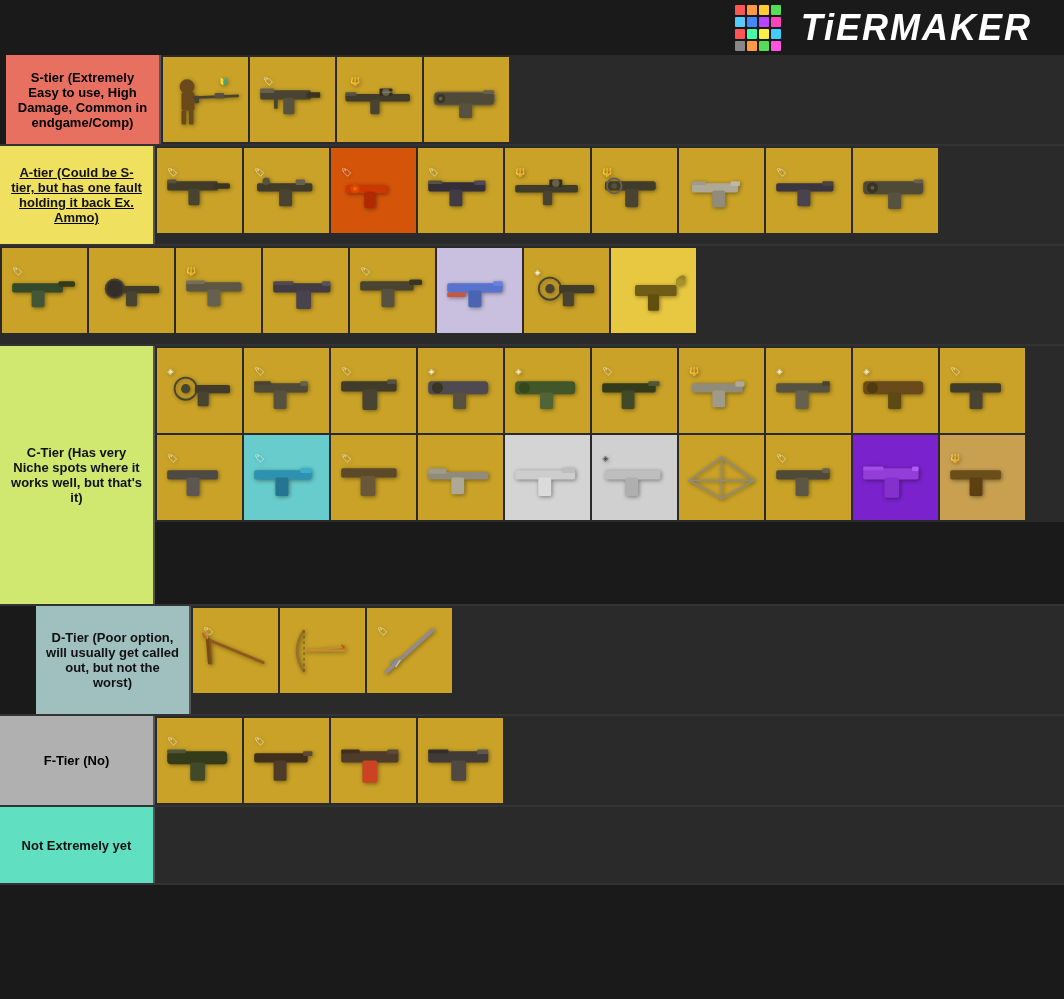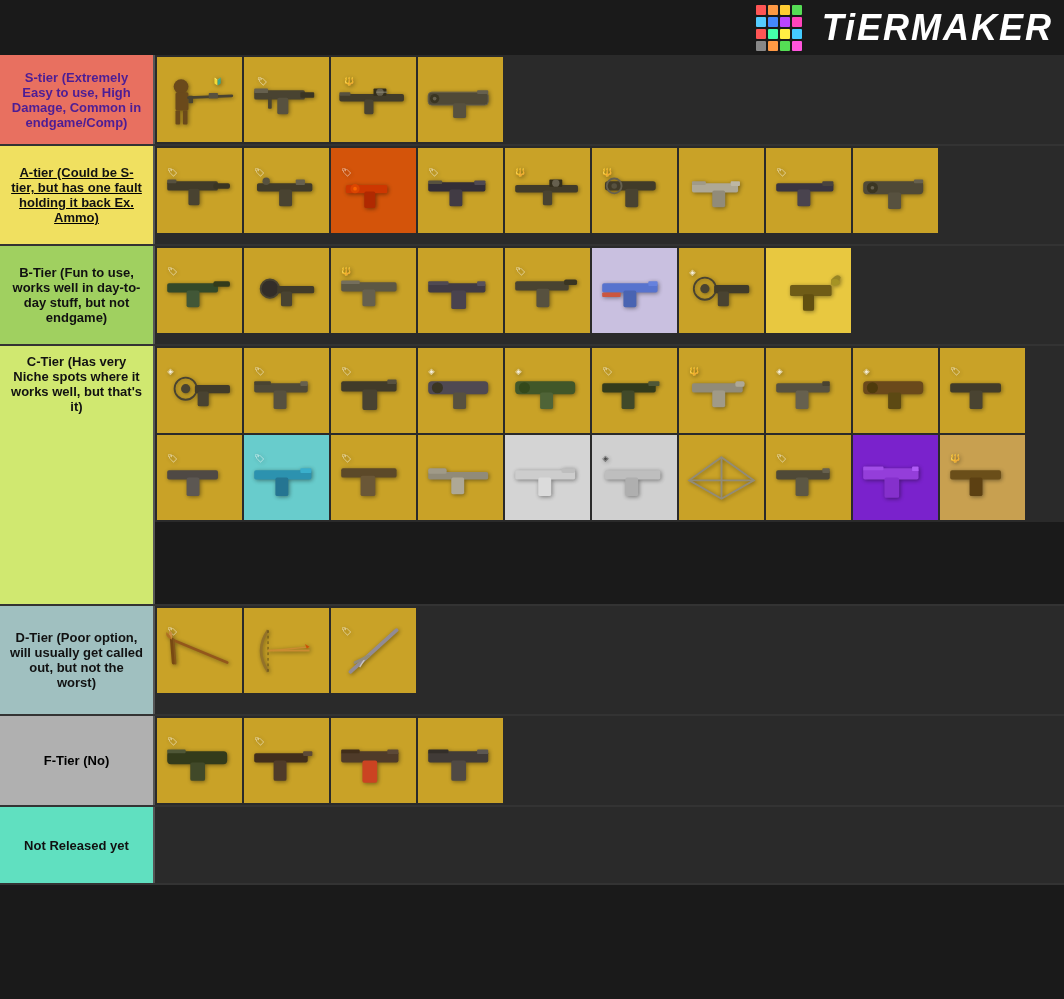--- a/index.html
+++ b/index.html
@@ -41,21 +41,21 @@
       height: 85px;
       background: #c9a227;
       overflow: hidden;
       flex-shrink: 0;
       position: relative;
     }
     .header-row {
       display: flex;
       align-items: center;
       justify-content: flex-end;
-      padding: 8px 11px;
+      padding: 8px 32px;
       background: #1a1a1a;
       height: 55px;
     }
     .logo-text {
       font-size: 36px;
       font-weight: 900;
       color: white;
       letter-spacing: 2px;
       font-style: italic;
     }
@@ -64,29 +64,29 @@
       grid-template-columns: repeat(4, 10px);
       gap: 2px;
       margin-right: 10px;
     }
     .logo-dot {
       width: 10px;
       height: 10px;
       border-radius: 1px;
     }
     
-    .s-tier-label { background: #e87060; color: #4c1d95; }
+    .s-tier-label { background: #e87060; color: #000000; margin-left: 6px; }
     
     .a-tier-label { background: #f0e060; color: #111; }
     
     .b-tier-label { background: #a0d060; color: #111; }
     
     .c-tier-label { background: #d0e870; color: #111; }
     
-    .d-tier-label { background: #a0c0c0; color: #111; }
+    .d-tier-label { background: #a0c0c0; color: #111; margin-left: 36px; }
     
     .f-tier-label { background: #b0b0b0; color: #000000; }
     
     .nr-tier-label { background: #60e0c0; color: #111; }
 
     .gun-placeholder {
       width: 100%;
       height: 100%;
       background: #c9a227;
       display: flex;
@@ -302,23 +302,20 @@
             <circle cx="15" cy="29" r="6" fill="#222"></circle>
             <circle cx="15" cy="29" r="2" fill="#555"></circle>
             <rect x="60" y="20" width="10" height="4" rx="1" fill="#555"></rect>
           </svg>
         </div>
       </div>
     </div>
   </div>
 
   <div class="tier-row" style="min-height:100px;">
-    <div class="tier-label b-tier-label">
-      <span>B-Tier (Fun to use, works well in day-to-day stuff, but not endgame)</span>
-    </div>
     <div class="tier-items">
 
       <div class="item-cell">
         <div class="gun-placeholder">
           <svg class="gun-svg" viewBox="0 0 80 65" xmlns="http://www.w3.org/2000/svg">
             <text x="5" y="14" font-size="9" fill="white">🏷</text>
             <rect x="5" y="24" width="55" height="10" rx="2" fill="#1a3a2a"></rect>
             <rect x="26" y="32" width="14" height="18" rx="2" fill="#2a4a3a"></rect>
             <rect x="55" y="22" width="18" height="6" rx="2" fill="#1a2a1a"></rect>
           </svg>
@@ -394,21 +391,21 @@
             <path d="M65 20 Q70 15 72 20 Q70 25 65 25 Z" fill="#7a6a20"></path>
             <path d="M65 20 Q72 12 75 18 Q72 26 65 26 Z" fill="#8a7a20"></path>
             <path d="M65 20 Q74 18 74 25 Q68 28 65 26 Z" fill="#9a8a20"></path>
           </svg>
         </div>
       </div>
     </div>
   </div>
 
   <div class="tier-row" style="min-height:260px; align-items:flex-start;">
-    <div class="tier-label c-tier-label" style="align-self:stretch; display:flex; align-items:flex-start;">
+    <div class="tier-label c-tier-label" style="align-self:stretch; display:flex; align-items:center;">
       <span>C-Tier (Has very Niche spots where it works well, but that's it)</span>
     </div>
     <div class="tier-items" style="flex-wrap:wrap; align-content:flex-start;">
 
       <div class="item-cell">
         <div class="gun-placeholder">
           <svg class="gun-svg" viewBox="0 0 80 65" xmlns="http://www.w3.org/2000/svg">
             <circle cx="25" cy="30" r="12" fill="none" stroke="#333" stroke-width="2"></circle>
             <circle cx="25" cy="30" r="5" fill="#333"></circle>
             <rect x="35" y="26" width="38" height="9" rx="2" fill="#2a2a2a"></rect>
@@ -698,20 +695,20 @@
             <rect x="5" y="20" width="22" height="4" rx="1" fill="#1a1a2a"></rect>
             <rect x="58" y="20" width="12" height="5" rx="1" fill="#4a4a5a"></rect>
           </svg>
         </div>
       </div>
     </div>
   </div>
 
   <div class="tier-row" style="min-height:78px;">
     <div class="tier-label nr-tier-label">
-      <span>Not Released yet</span>
+      <span>Not Extremely yet</span>
     </div>
     <div class="tier-items">
       
     </div>
   </div>
 
 </div>
 
 </body></html>

